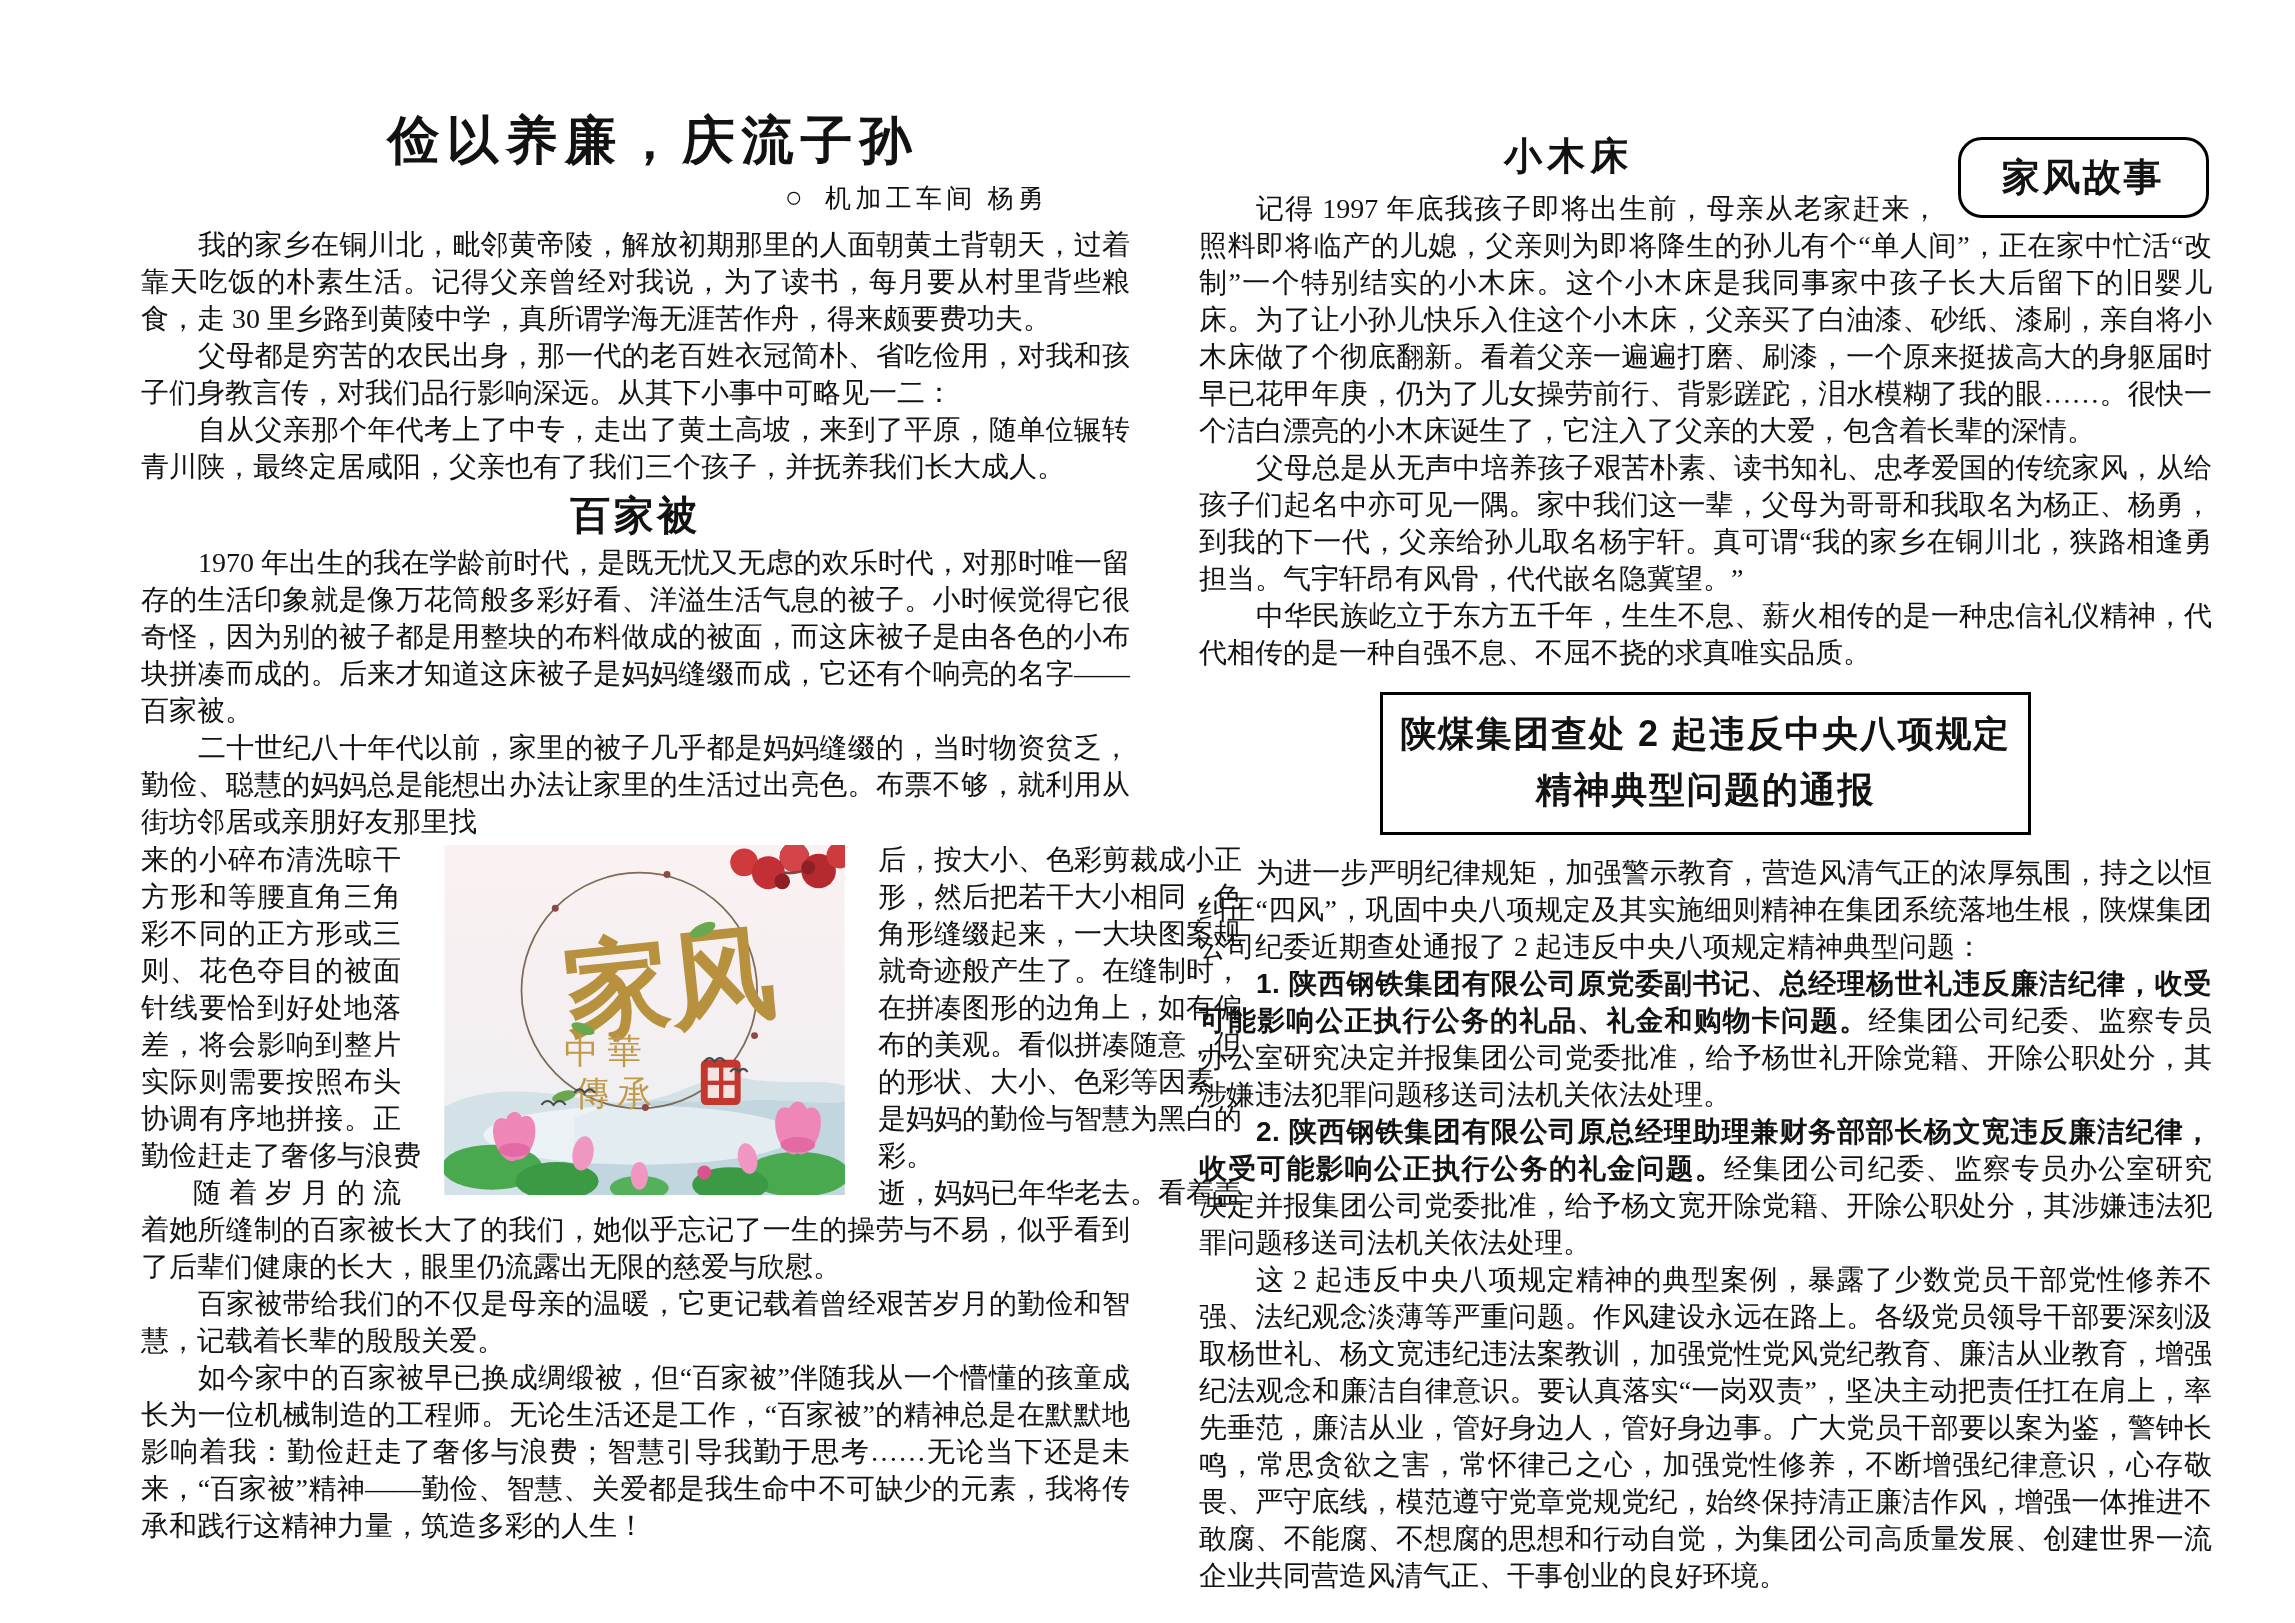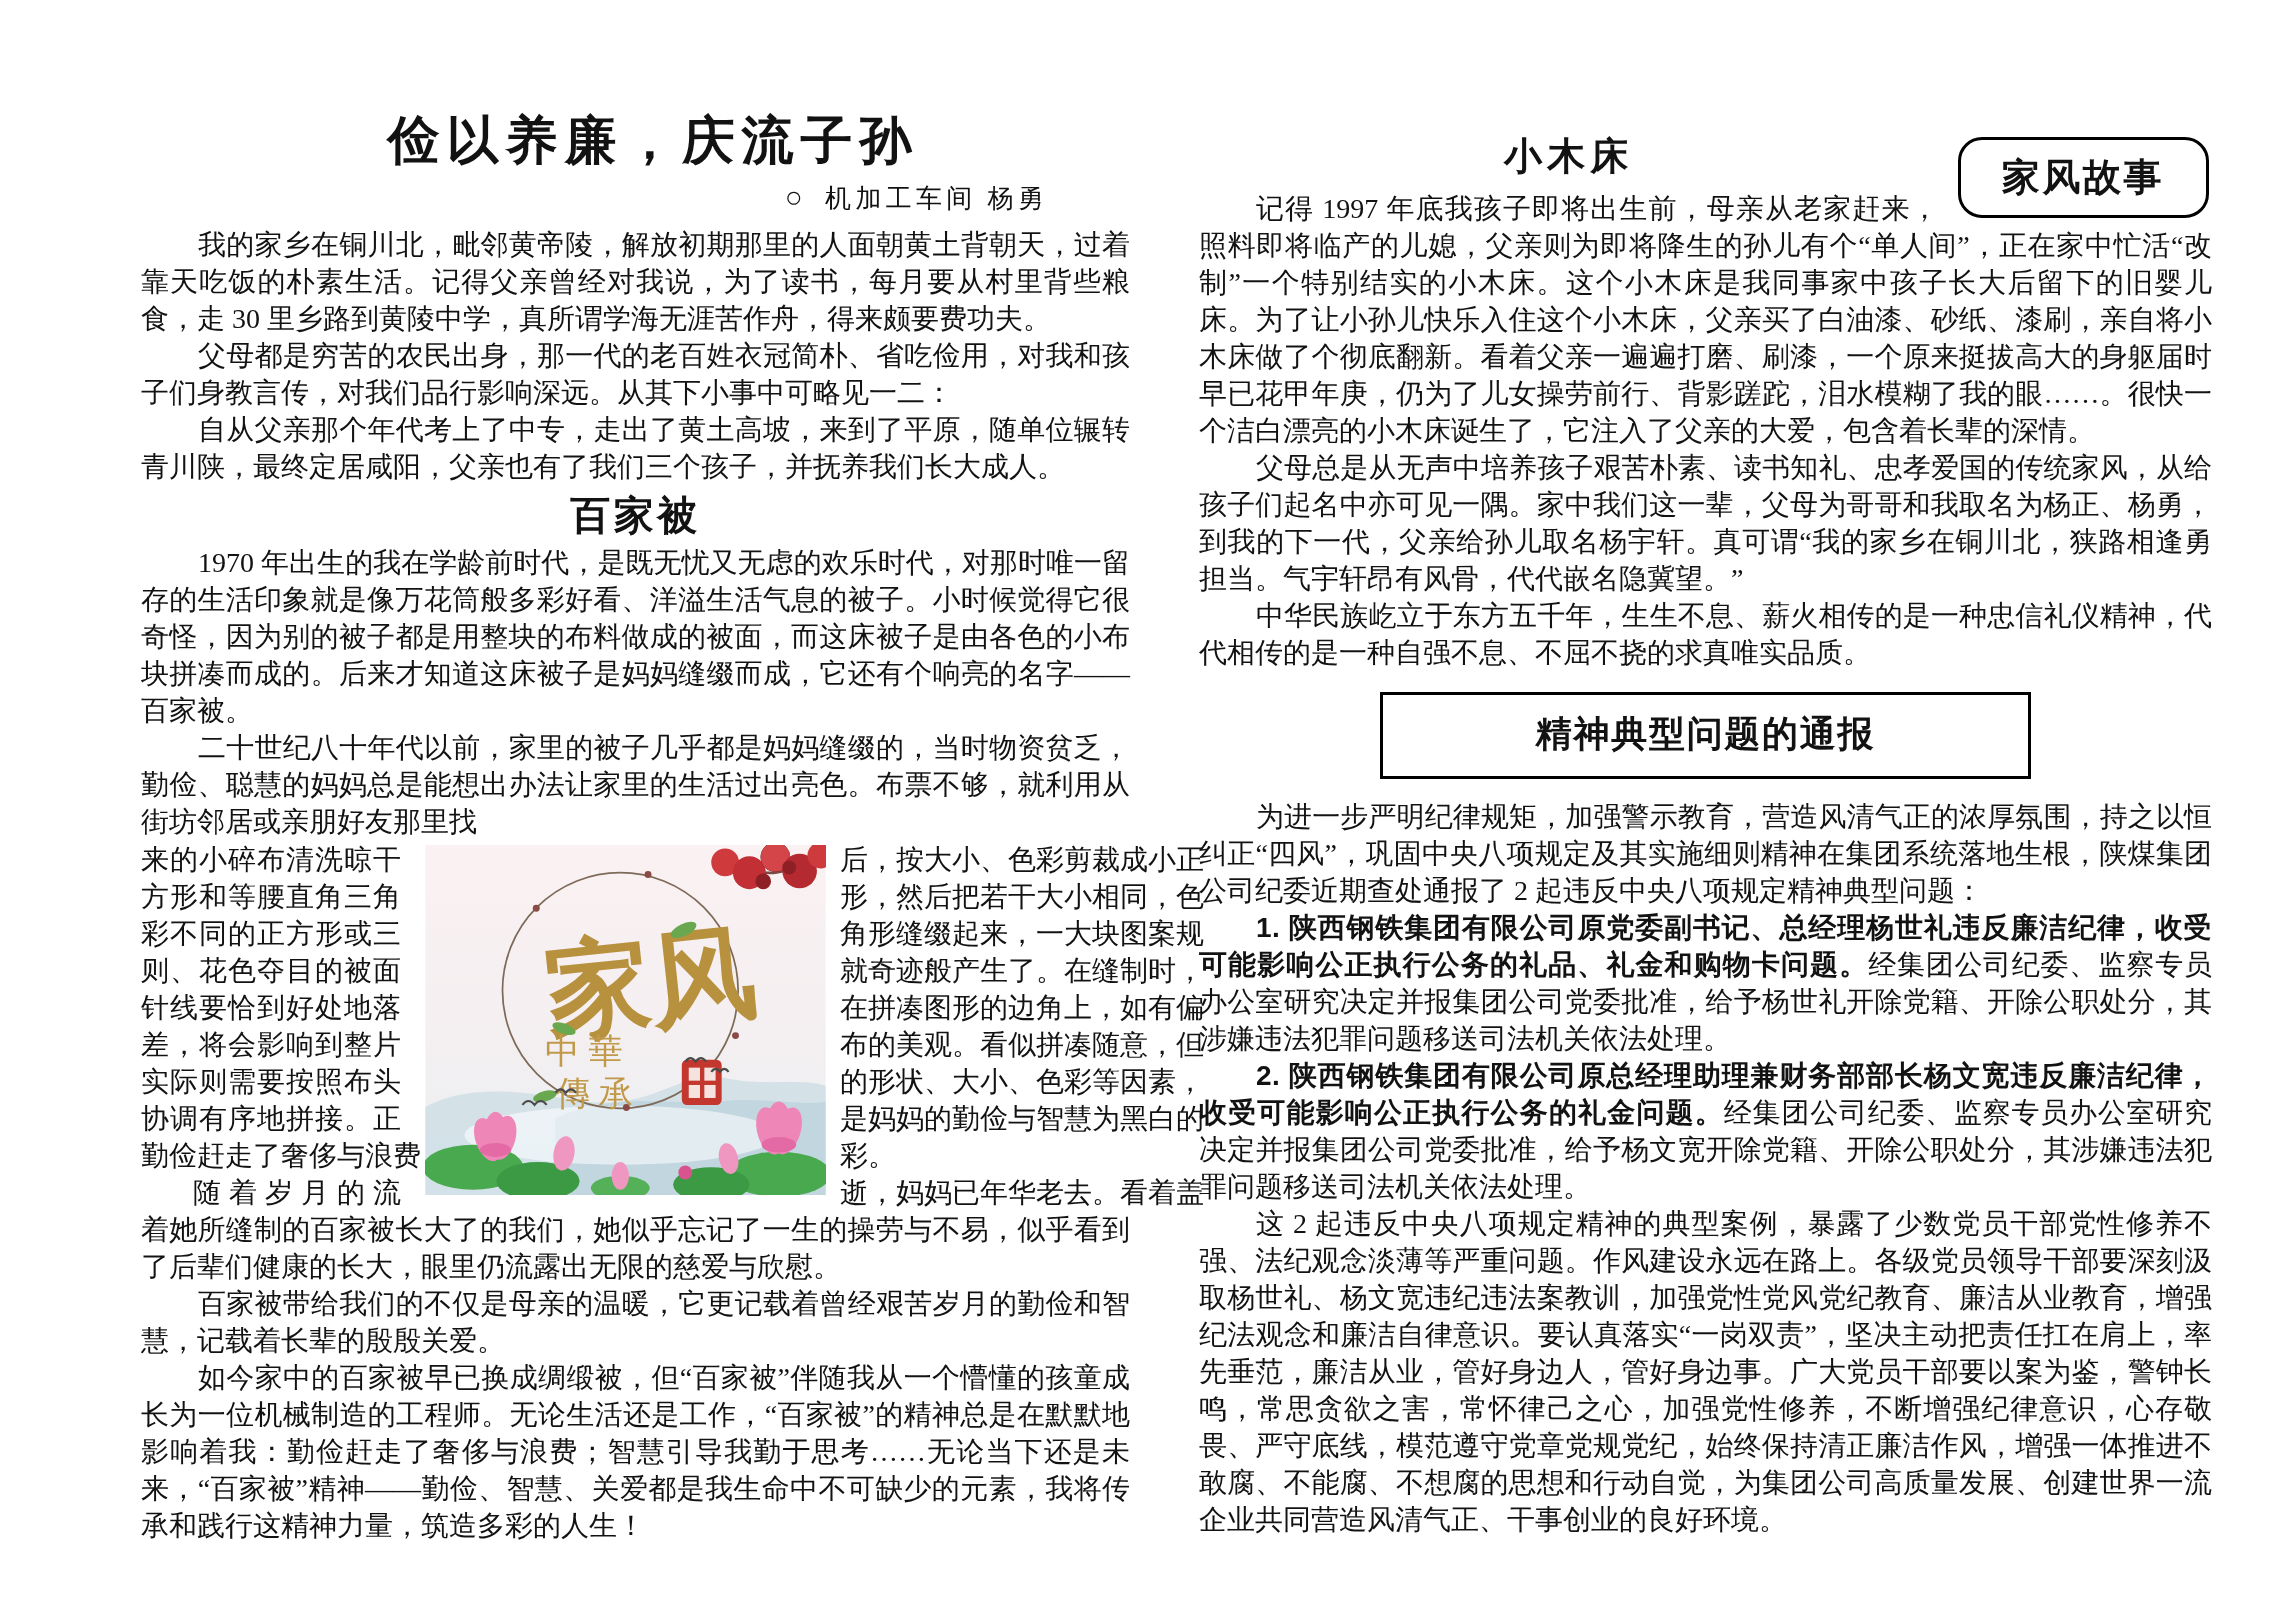--- a/index.html
+++ b/index.html
@@ -22,21 +22,21 @@
     text-align:right;padding-right:82px;margin:8.7px 0 10.4px;
     font-size:26px;letter-spacing:4.3px;
   }
   .byline .ring{font-size:29.5px;letter-spacing:0;margin-right:22.6px;}
   p.body{margin:0;font-size:28px;line-height:37px;text-align:justify;text-justify:inter-ideograph;}
   .indent{text-indent:57px;}
   .section-head{
     margin:7px 0 5.2px;text-align:center;
     font-size:40px;line-height:47px;font-weight:700;letter-spacing:3.5px;
   }
-  .wrap-row{display:flex;margin-top:0.9px;}
+  .wrap-row{display:flex;margin-top:0.9px;gap:19px;}
   .wrap-left{width:260px;flex:0 0 auto;}
   .wrap-mid{flex:0 0 auto;width:401px;margin:3.5px 14px 0 24px;}
   .wrap-right{flex:1 1 auto;}
   .wl,.wr{
     font-size:28px;line-height:37px;
     text-align:justify;text-align-last:justify;text-justify:inter-character;
     white-space:nowrap;
   }
   .wl-indent{padding-left:52px;}
   .wr-short{text-align-last:left;}
@@ -216,20 +216,21 @@
     <div class="rp-flow">
       <div class="badge">家风故事</div>
       <h1 class="rp-title">小木床</h1>
       <p class="body indent">记得 1997 年底我孩子即将出生前，母亲从老家赶来，照料即将临产的儿媳，父亲则为即将降生的孙儿有个“单人间”，正在家中忙活“改制”一个特别结实的小木床。这个小木床是我同事家中孩子长大后留下的旧婴儿床。为了让小孙儿快乐入住这个小木床，父亲买了白油漆、砂纸、漆刷，亲自将小木床做了个彻底翻新。看着父亲一遍遍打磨、刷漆，一个原来挺拔高大的身躯届时早已花甲年庚，仍为了儿女操劳前行、背影蹉跎，泪水模糊了我的眼……。很快一个洁白漂亮的小木床诞生了，它注入了父亲的大爱，包含着长辈的深情。</p>
     </div>
 
     <p class="body indent">父母总是从无声中培养孩子艰苦朴素、读书知礼、忠孝爱国的传统家风，从给孩子们起名中亦可见一隅。家中我们这一辈，父母为哥哥和我取名为杨正、杨勇，到我的下一代，父亲给孙儿取名杨宇轩。真可谓“我的家乡在铜川北，狭路相逢勇担当。气宇轩昂有风骨，代代嵌名隐冀望。”</p>
     <p class="body indent">中华民族屹立于东方五千年，生生不息、薪火相传的是一种忠信礼仪精神，代代相传的是一种自强不息、不屈不挠的求真唯实品质。</p>
 
     <div class="notice-box">
+      <div>陕煤集团查处 2 起违反中央八项规定</div>
       <div>精神典型问题的通报</div>
     </div>
 
     <p class="body indent">为进一步严明纪律规矩，加强警示教育，营造风清气正的浓厚氛围，持之以恒纠正“四风”，巩固中央八项规定及其实施细则精神在集团系统落地生根，陕煤集团公司纪委近期查处通报了 2 起违反中央八项规定精神典型问题：</p>
 
     <p class="body indent"><span class="item-b">1. 陕西钢铁集团有限公司原党委副书记、总经理杨世礼违反廉洁纪律，收受可能影响公正执行公务的礼品、礼金和购物卡问题。</span><span>经集团公司纪委、监察专员办公室研究决定并报集团公司党委批准，给予杨世礼开除党籍、开除公职处分，其涉嫌违法犯罪问题移送司法机关依法处理。</span></p>
 
     <p class="body indent"><span class="item-b">2. 陕西钢铁集团有限公司原总经理助理兼财务部部长杨文宽违反廉洁纪律，收受可能影响公正执行公务的礼金问题。</span><span>经集团公司纪委、监察专员办公室研究决定并报集团公司党委批准，给予杨文宽开除党籍、开除公职处分，其涉嫌违法犯罪问题移送司法机关依法处理。</span></p>
 
     <p class="body indent">这 2 起违反中央八项规定精神的典型案例，暴露了少数党员干部党性修养不强、法纪观念淡薄等严重问题。作风建设永远在路上。各级党员领导干部要深刻汲取杨世礼、杨文宽违纪违法案教训，加强党性党风党纪教育、廉洁从业教育，增强纪法观念和廉洁自律意识。要认真落实“一岗双责”，坚决主动把责任扛在肩上，率先垂范，廉洁从业，管好身边人，管好身边事。广大党员干部要以案为鉴，警钟长鸣，常思贪欲之害，常怀律己之心，加强党性修养，不断增强纪律意识，心存敬畏、严守底线，模范遵守党章党规党纪，始终保持清正廉洁作风，增强一体推进不敢腐、不能腐、不想腐的思想和行动自觉，为集团公司高质量发展、创建世界一流企业共同营造风清气正、干事创业的良好环境。</p>

